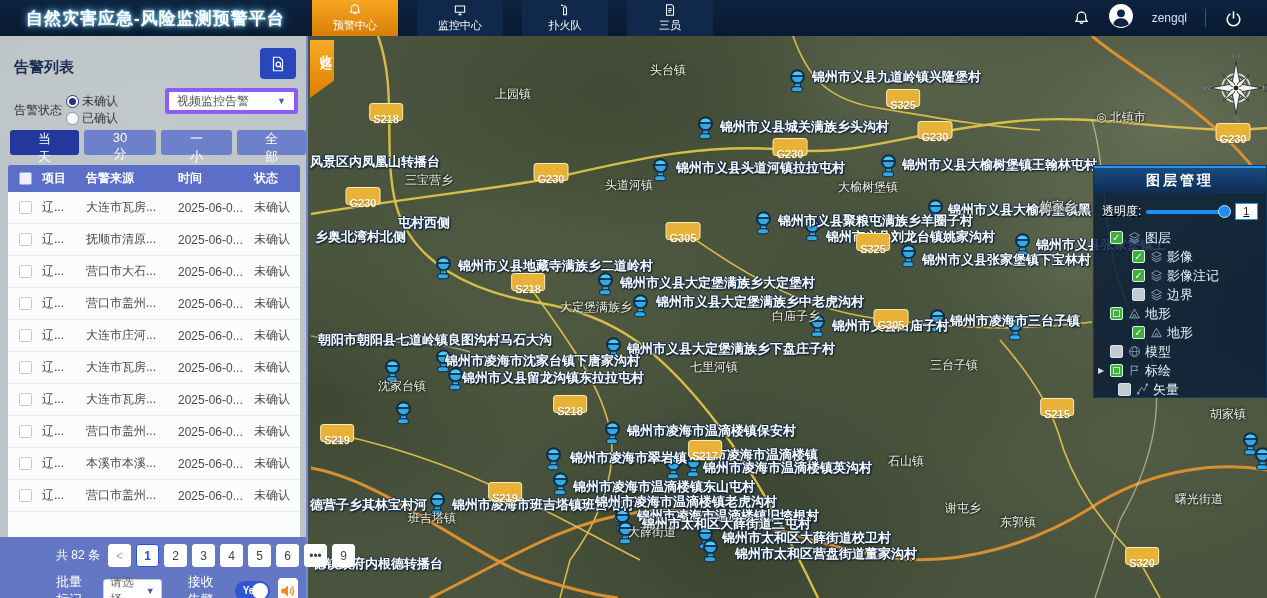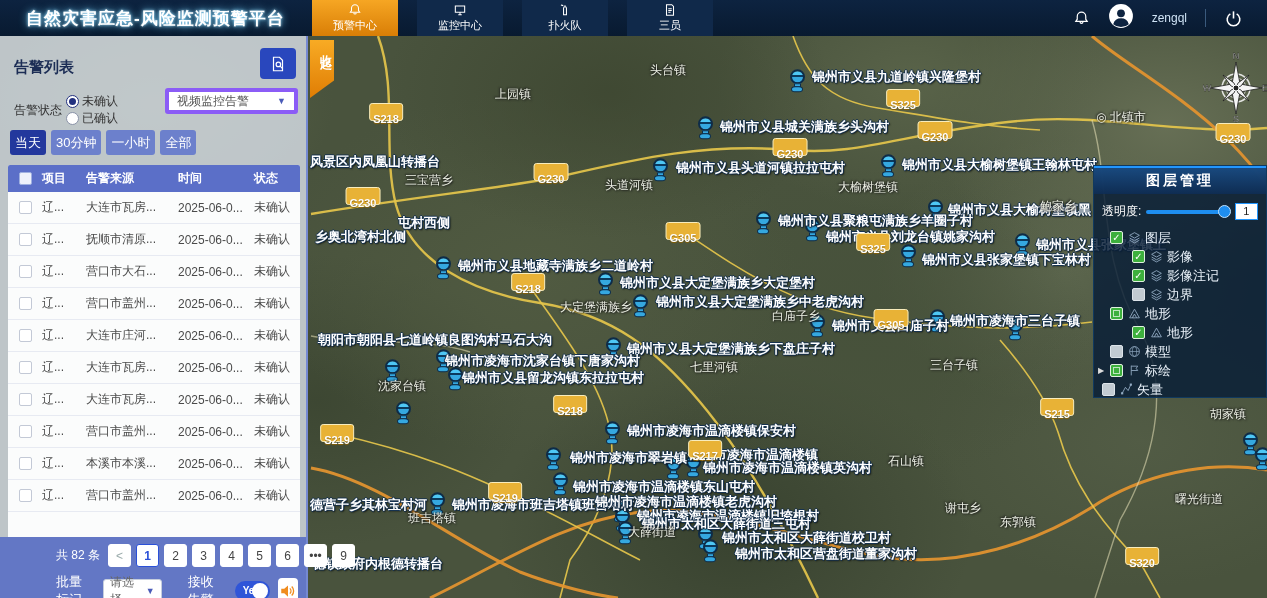--- a/index.html
+++ b/index.html
@@ -68,21 +68,21 @@
   #alert-title{position:absolute;left:14px;top:22px;font-size:15px;font-weight:bold;color:#1c2d55;}
   #filter-search-button{position:absolute;right:10px;top:12px;width:36px;height:31px;background:#2947bd;border:none;border-radius:4px;cursor:pointer;display:flex;align-items:center;justify-content:center;}
   #status-row{position:absolute;left:14px;top:57px;display:flex;align-items:center;font-size:12px;color:#333;}
   .radio{display:flex;align-items:center;margin-left:4px;cursor:pointer;}
   .radio .dot{width:13px;height:13px;border-radius:50%;border:1px solid #8a93a8;background:#fff;margin-right:3px;position:relative;}
   .radio.sel .dot{border-color:#22307f;}
   .radio.sel .dot::after{content:"";position:absolute;left:2px;top:2px;width:7px;height:7px;border-radius:50%;background:#22307f;}
   #alert-type-select{position:absolute;left:165px;top:52px;width:133px;height:26px;background:#fff;border:4px solid #8b5cf6;border-radius:3px;font-size:12px;color:#555;display:flex;align-items:center;padding:0 8px;cursor:pointer;}
   #alert-type-select .caret{margin-left:auto;color:#4a5bb8;font-size:9px;}
   #time-filters{position:absolute;left:10px;top:94px;display:flex;gap:5px;}
-  .tbtn{height:25px;border:none;border-radius:3px;background:#6c80cc;color:#fff;font-size:13px;padding:0 5px;cursor:pointer;}
+  .tbtn{height:25px;border:none;border-radius:3px;background:#6c80cc;color:#fff;font-size:13px;padding:0 28px;cursor:pointer;}
   .tbtn.active{background:#23389d;}
   #alert-table{position:absolute;left:8px;top:129px;width:292px;height:374px;background:rgba(255,255,255,0.94);border-radius:2px;overflow:hidden;}
   #table-header{display:flex;align-items:center;height:27px;background:#5b6fc8;color:#fff;font-size:12px;font-weight:bold;}
   .trow{display:flex;align-items:center;height:32px;border-bottom:1px solid #e7eaf2;font-size:12px;color:#4a4a4a;cursor:pointer;}
   .c0{width:34px;display:flex;justify-content:center;}
   .c1{width:44px;}
   .c2{width:92px;}
   .c3{width:76px;}
   .c4{width:46px;}
   .cbx{width:13px;height:13px;border:1px solid #c3c9d6;border-radius:2px;background:#fff;cursor:pointer;}
@@ -100,21 +100,21 @@
   #receive-label{margin-left:18px;}
   #receive-toggle{width:47px;height:20px;border-radius:10px;background:#2f55d8;position:relative;cursor:pointer;border:none;}
   #receive-toggle .txt{position:absolute;left:8px;top:4px;color:#fff;font-size:10px;font-weight:bold;}
   #receive-toggle .knob{position:absolute;right:2px;top:2px;width:16px;height:16px;border-radius:50%;background:#fff;}
   #speaker-button{margin-left:auto;width:27px;height:26px;background:#fff;border:none;border-radius:4px;cursor:pointer;display:flex;align-items:center;justify-content:center;}
 
   
   #layer-panel{position:absolute;left:1093px;top:129px;width:174px;height:233px;z-index:20;
     background:rgba(8,30,55,0.84);border:1px solid #10395e;}
   #layer-title{height:28px;background:linear-gradient(180deg,rgba(25,75,130,.95),rgba(14,45,85,.9));border-top:2px solid #2196ff;color:#fff;font-size:14px;font-weight:bold;display:flex;align-items:center;justify-content:center;letter-spacing:3px;}
-  #opacity-row{display:flex;align-items:center;padding:9px 8px 6px 8px;}
+  #opacity-row{display:flex;align-items:center;padding:9px 8px 6px 8px;text-decoration:underline;}
   #opacity-label{color:#fff;font-size:12px;margin-right:5px;white-space:nowrap;}
   #opacity-slider{position:relative;width:88px;height:4px;background:#1e8ef0;border-radius:2px;cursor:pointer;}
   #opacity-slider .knob{position:absolute;right:-6px;top:-5px;width:13px;height:13px;border-radius:50%;background:#1e8ef0;border:1px solid #bfe2ff;}
   #opacity-value{width:26px;height:17px;margin-left:10px;background:#fff;border:1px solid #2196ff;font-size:11px;color:#222;text-align:center;line-height:15px;}
   #tree{padding:2px 0;}
   .tnode{display:flex;align-items:center;height:19px;color:#eaf2fa;font-size:13px;cursor:pointer;position:relative;}
   .tnode .expander{position:absolute;left:4px;font-size:8px;color:#ddd;}
   .tcb{width:13px;height:13px;border-radius:2px;margin-right:5px;flex:none;}
   .tcb.checked{background:#3db03d;border:1px solid #dff0df;color:#fff;font-size:10px;line-height:11px;text-align:center;}
   .tcb.partial{background:#3db03d;border:1px solid #dff0df;box-shadow:inset 0 0 0 2px #3db03d,inset 0 0 0 3px #bfe6bf;}
@@ -479,21 +479,21 @@
           <div class="tnode" style="padding-left: 16px;">
             <span class="expander">▶</span>
             <span class="tcb partial"></span>
             <span class="ticon">
               <svg width="13" height="13" viewBox="0 0 24 24">
                 <path d="M6 21V3 M6 4h12l-3 4 3 4H6" fill="none" stroke="#aac4dd" stroke-width="1.6"></path>
               </svg>
             </span>
             <span>标绘</span>
           </div>
-          <div class="tnode" style="padding-left: 8px; text-align: right;">
+          <div class="tnode" style="padding-left: 24px; text-align: right;">
             <span class="tcb unchecked"></span>
             <span class="ticon">
               <svg width="13" height="13" viewBox="0 0 24 24">
                 <path d="M4 19L10 8l5 6 5-11" fill="none" stroke="#aac4dd" stroke-width="1.6"></path>
                 <rect x="2" y="17" width="4" height="4" fill="#aac4dd"></rect>
                 <rect x="18" y="1" width="4" height="4" fill="#aac4dd"></rect>
               </svg>
             </span>
             <span>矢量</span>
           </div>

